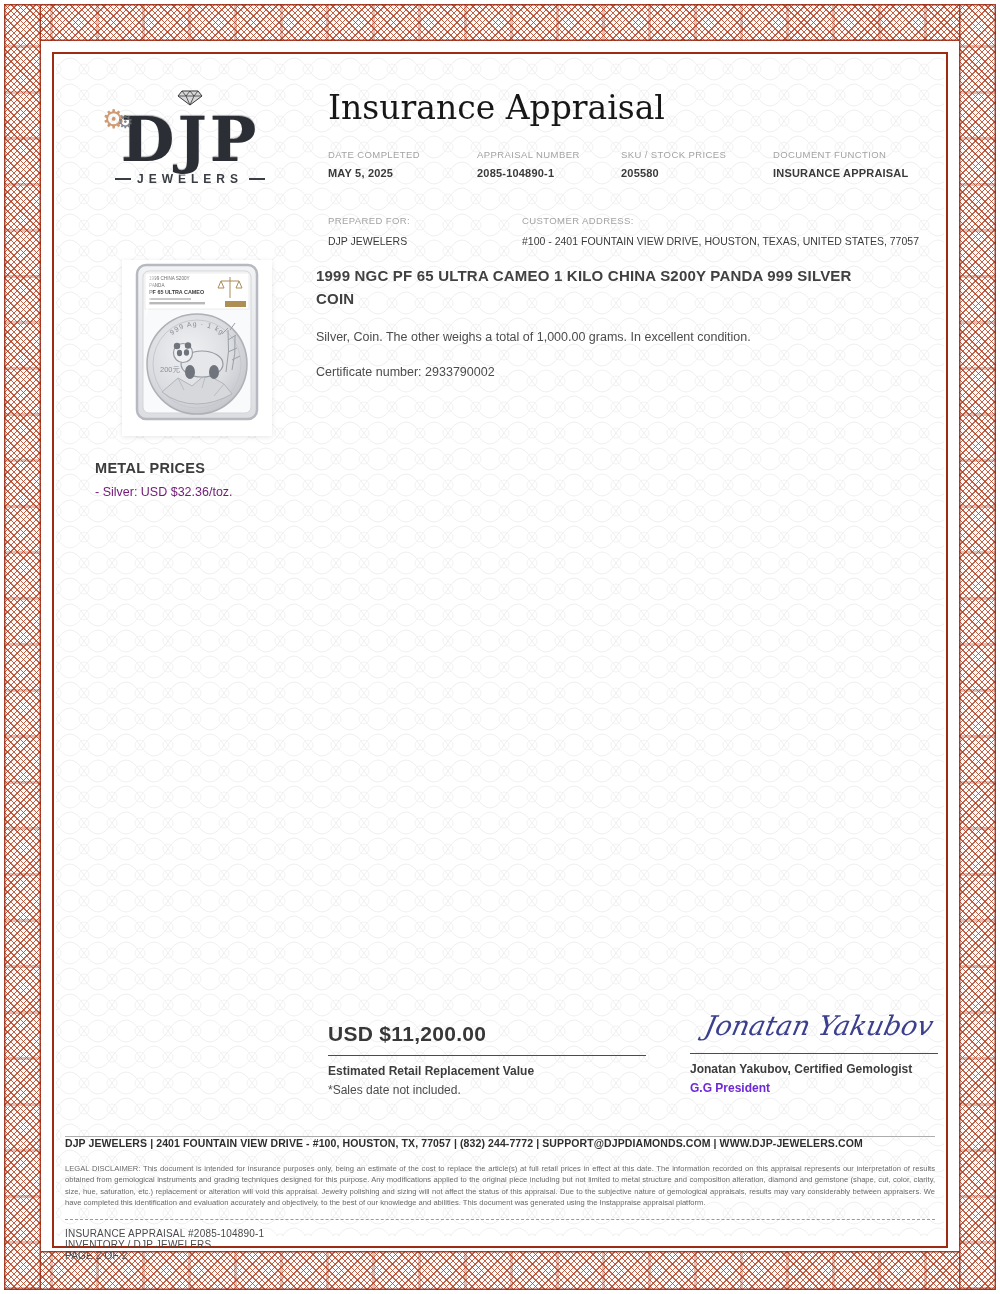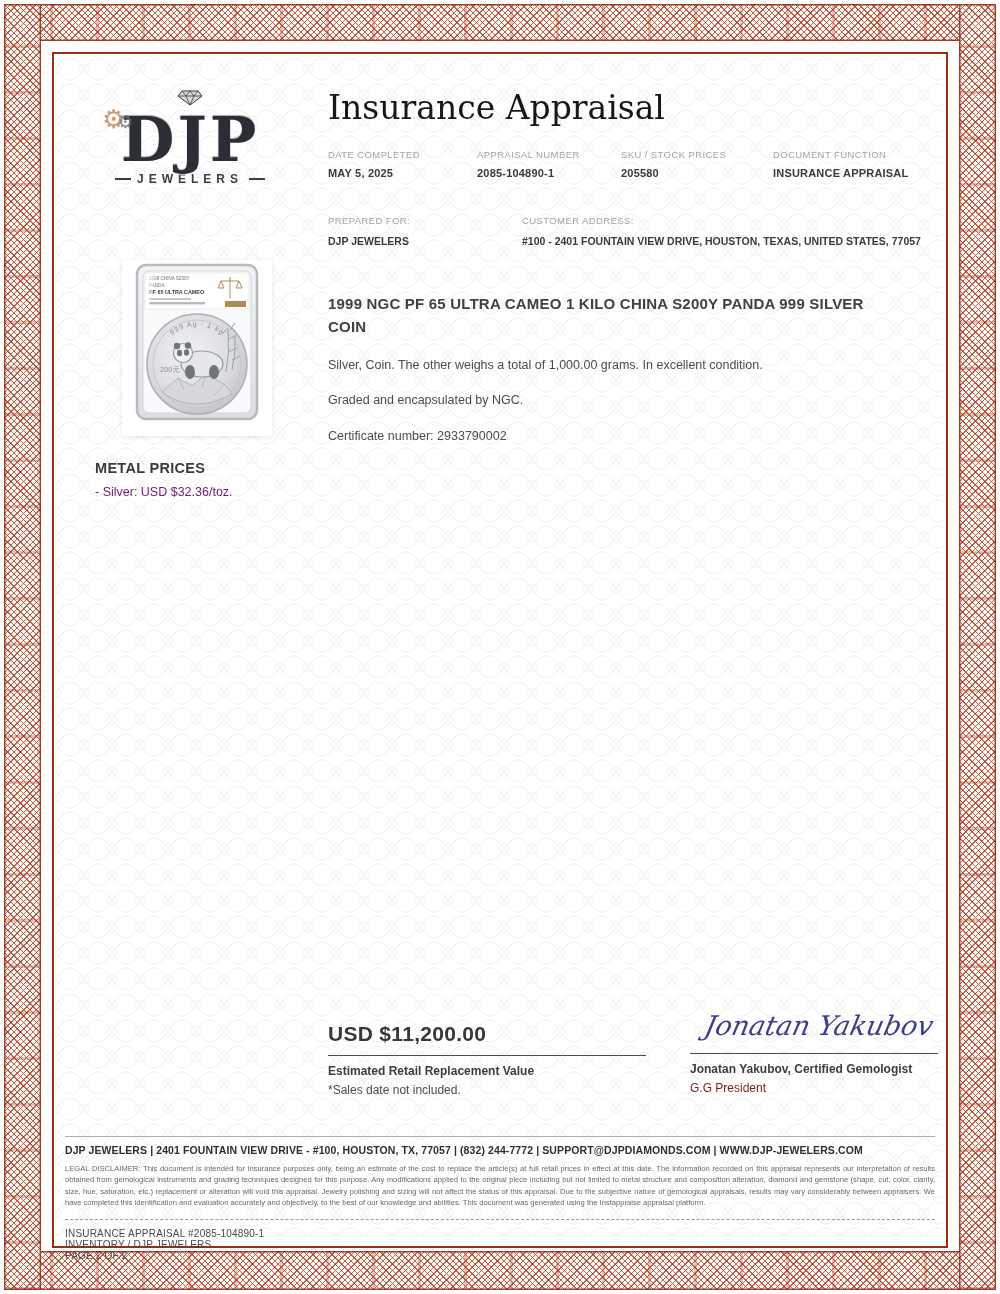--- a/index.html
+++ b/index.html
@@ -38,45 +38,45 @@
              font-size:33px;color:#171717;font-weight:500;}
   .meta-row{position:absolute;left:328px;top:149px;display:flex;}
   .meta-col{display:flex;flex-direction:column;}
   .meta-col:nth-child(1){width:149px;}.meta-col:nth-child(2){width:144px;}
   .meta-col:nth-child(3){width:152px;}.meta-col:nth-child(4){width:160px;}
   .flabel{font-size:9.5px;color:#a3a3a3;letter-spacing:.4px;}
   .fvalue{font-size:11px;font-weight:bold;color:#3a3a3a;margin-top:7px;letter-spacing:.2px;}
   .party-row{position:absolute;left:328px;top:210px;display:flex;}
   .party-col1{width:194px;}
   .party-col2{width:408px;}
-  .party-value{font-size:10.5px;font-weight:bold;color:#3a3a3a;margin-top:6px;line-height:1.45;}
+  .party-value{font-size:10.5px;font-weight:normal;color:#3a3a3a;margin-top:6px;line-height:1.45;}
   
   .photo{position:absolute;left:122px;top:260px;width:150px;height:176px;background:#fff;
          box-shadow:0 1px 5px rgba(0,0,0,.10);}
-  .item-block{position:absolute;left:328px;top:264px;width:556px;margin-top:28px;}
+  .item-block{position:absolute;left:316px;top:264px;width:556px;}
   .item-title{font-size:15px;font-weight:bold;color:#414141;line-height:1.55;letter-spacing:.2px;}
   .item-p{font-size:12.5px;color:#4c4c4c;margin-top:18px;line-height:1.4;}
   .metal{position:absolute;left:95px;top:460px;}
   .metal-h{font-size:14.5px;font-weight:bold;color:#3b3b3b;letter-spacing:.3px;}
   .metal-line{font-size:12.5px;color:#701a75;margin-top:9px;}
   
   .valuation{position:absolute;left:328px;top:1022px;width:318px;}
   .val-amount{font-size:21px;font-weight:bold;color:#383838;letter-spacing:.3px;}
   .val-divider{border:none;border-top:1.6px solid #4c4c4c;margin:9px 0 0 0;}
   .val-label{font-size:12px;font-weight:bold;color:#3d3d3d;margin-top:8px;}
   .val-note{font-size:12px;color:#4c4c4c;margin-top:5px;}
   .sigblock{position:absolute;left:690px;top:1010px;width:248px;}
   .sig-script{height:42px;font-family:"DejaVu Serif","Liberation Serif",serif;font-style:italic;
               font-size:27px;color:#3b3f8e;transform:skewX(-12deg);padding-left:14px;white-space:nowrap;}
   .sig-divider{border:none;border-top:1.6px solid #4c4c4c;margin:1px 0 0 0;}
   .sig-name{font-size:12px;font-weight:bold;color:#3d3d3d;margin-top:8px;}
-  .sig-role{font-size:12px;color:#7f1d1d;margin-top:5px;}
+  .sig-role{font-size:12px;color:#6d28d9;margin-top:5px;font-weight:bold;}
   
   .contact{position:absolute;left:65px;right:65px;top:1136px;border-top:1px solid #adadad;
-           padding-top:7px;font-size:10.5px;font-weight:bold;color:#2e2e2e;letter-spacing:.1px;}
+           font-size:10.5px;font-weight:bold;color:#2e2e2e;letter-spacing:.1px;}
   .disclaimer{position:absolute;left:65px;right:65px;top:1163px;font-size:7.6px;line-height:1.5;
               color:#696969;text-align:justify;}
   .pagefoot{position:absolute;left:65px;right:65px;top:1219px;border-top:1px dashed #9a9a9a;
             padding-top:8px;display:flex;justify-content:space-between;
             font-size:10px;color:#4a4a4a;letter-spacing:.2px;flex-direction:column;}
   .coin-svg text{font-family:"Liberation Sans",sans-serif;}
 </style>
 </head>
 <body>
 
@@ -205,21 +205,20 @@
         <path d="M100 74 l6 -6 M108 70 l5 -7"></path>
       </g>
 
       <path d="M24 14 L34 14 L24 60 Z" fill="#ffffff" opacity="0.5"></path>
     </svg>
   </div>
 
   <div class="item-block">
     <div class="item-title">1999 NGC PF 65 ULTRA CAMEO 1 KILO CHINA S200Y PANDA 999 SILVER COIN</div>
     <div class="item-p">Silver, Coin. The other weighs a total of 1,000.00 grams. In excellent condition.</div>
-    <div class="item-p">Graded and encapsulated by NGC.</div>
     <div class="item-p">Certificate number: 2933790002</div>
   </div>
 
   <div class="metal">
     <div class="metal-h">METAL PRICES</div>
     <div class="metal-line">- Silver: USD $32.36/toz.</div>
   </div>
 
   <div class="valuation">
     <div class="val-amount">USD $11,200.00</div>

